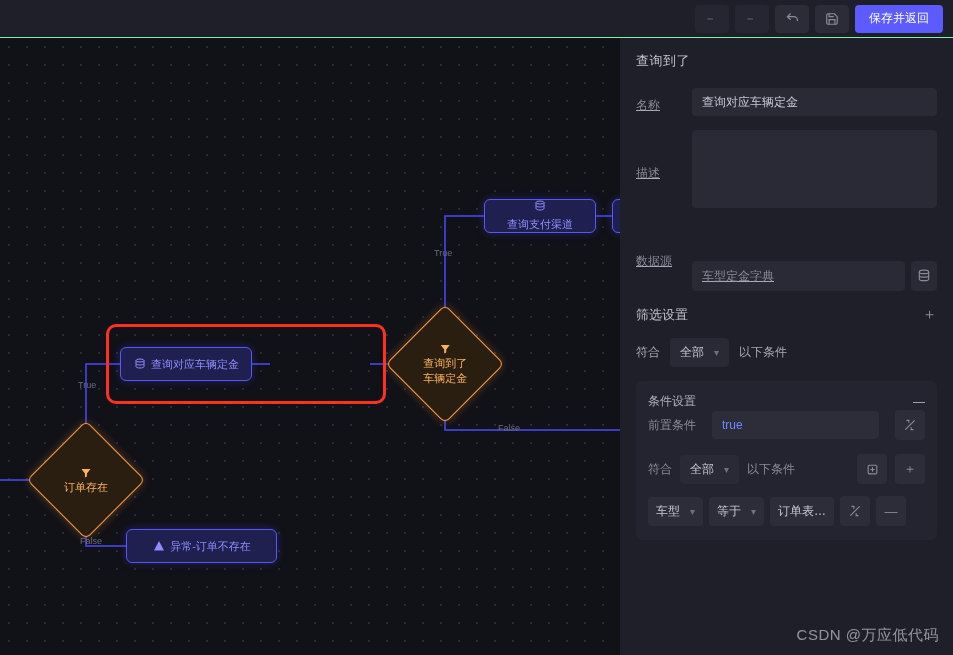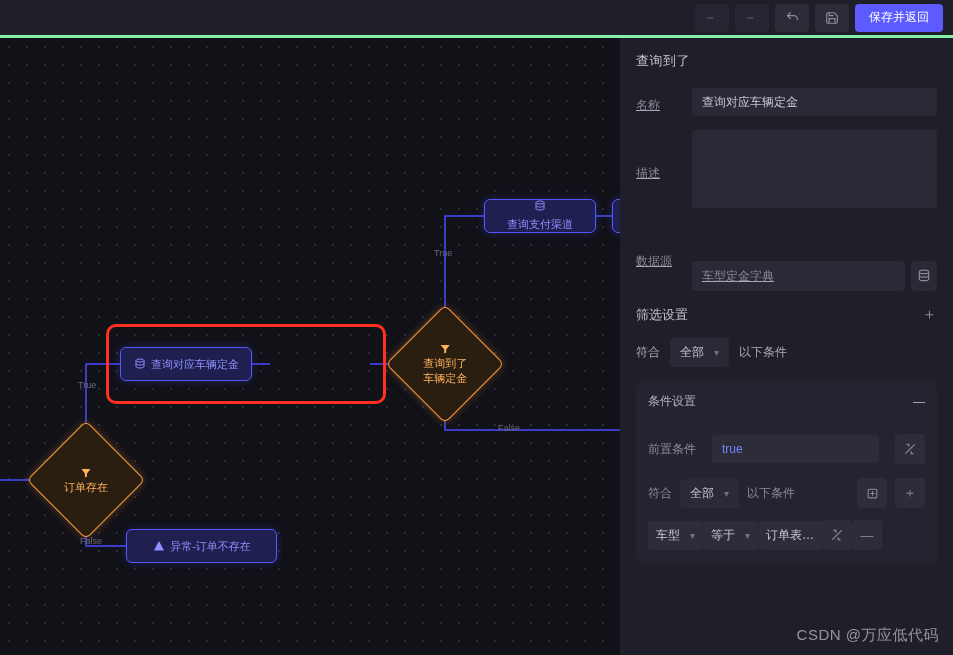--- a/index.html
+++ b/index.html
@@ -11,21 +11,21 @@
     overflow: hidden;
     position: relative;
   }
 
   
   .topbar {
     position: absolute; top: 0; left: 0; right: 0; height: 38px;
     background: #1f1f29;
     display: flex; justify-content: flex-end; align-items: center;
     padding: 0 10px; gap: 6px;
-    border-bottom: 3px solid #86efac;
+    border-bottom: 1px solid #86efac;
   }
   .tb-btn {
     width: 34px; height: 28px; border-radius: 4px;
     background: #2c2c38; display: flex; align-items: center; justify-content: center;
     color: #8b8b9a; font-size: 14px; cursor: pointer;
   }
   .tb-btn.dim { background: #262632; color: #5a5a68; }
   .save-btn {
     height: 28px; padding: 0 14px; border-radius: 4px;
     background: #5b5bff; color: #fff; font-size: 12px;
@@ -116,36 +116,36 @@
   .sel {
     background: #2a2a36; border-radius: 4px; padding: 6px 10px;
     color: #c7c7d4; display: flex; align-items: center; gap: 10px;
     cursor: pointer; font-size: 12px;
   }
   .chev { color: #6f6f80; font-size: 10px; }
 
   .cond-card {
     background: #242430; border-radius: 6px; padding: 12px 12px 14px 12px;
   }
-  .cond-hdr { display:flex; justify-content: space-between; align-items:center; color:#b0b0bc; margin-bottom: 24px; }
+  .cond-hdr { display:flex; justify-content: space-between; align-items:center; color:#b0b0bc; margin-bottom: 0; }
   .pre-row { display:flex; align-items:center; gap: 16px; margin-bottom: 14px; }
   .pre-row .lbl2 { color:#8a8a98; }
   .pre-inp {
     flex: 1; background:#2d2d3a; border-radius:4px; padding:7px 10px;
     color:#6e87ff; font-size:12px;
   }
   .fx-btn {
     width:30px; height:30px; background:#2d2d3a; border-radius:4px;
     display:flex;align-items:center;justify-content:center; color:#8a8a98; cursor:pointer;
     font-size: 13px;
   }
   .cond-row2 { display:flex; align-items:center; gap:8px; margin-bottom: 12px; }
   .cond-row2 .txt { color:#8a8a98; }
   .spacer { flex:1; }
-  .chips { display:flex; align-items:center; flex-wrap: wrap; }
+  .chips { display:flex; align-items:center; gap:6px; flex-wrap: wrap; }
   .chips .sel { background:#2d2d3a; padding: 6px 8px; }
 
   .watermark {
     position:absolute; right:14px; bottom:10px;
     color: rgba(240,240,250,.55); font-size: 15px; letter-spacing: .5px;
     pointer-events:none;
   }
 </style>
 </head>
 <body>

